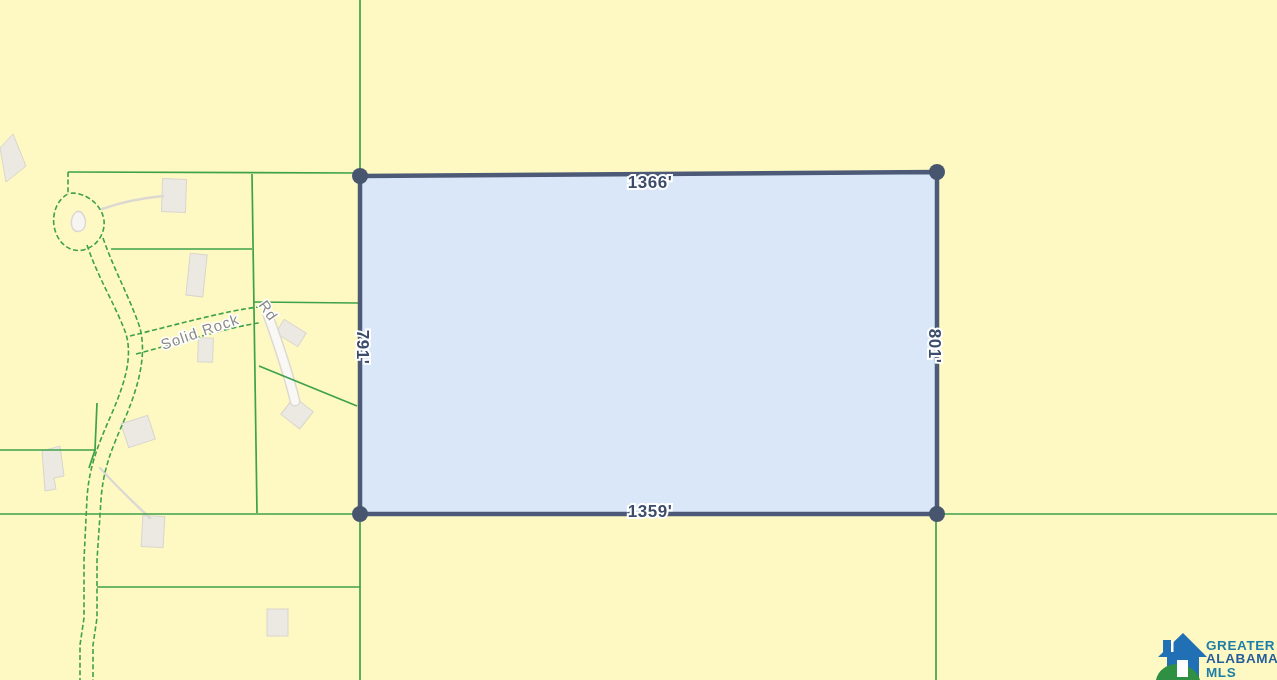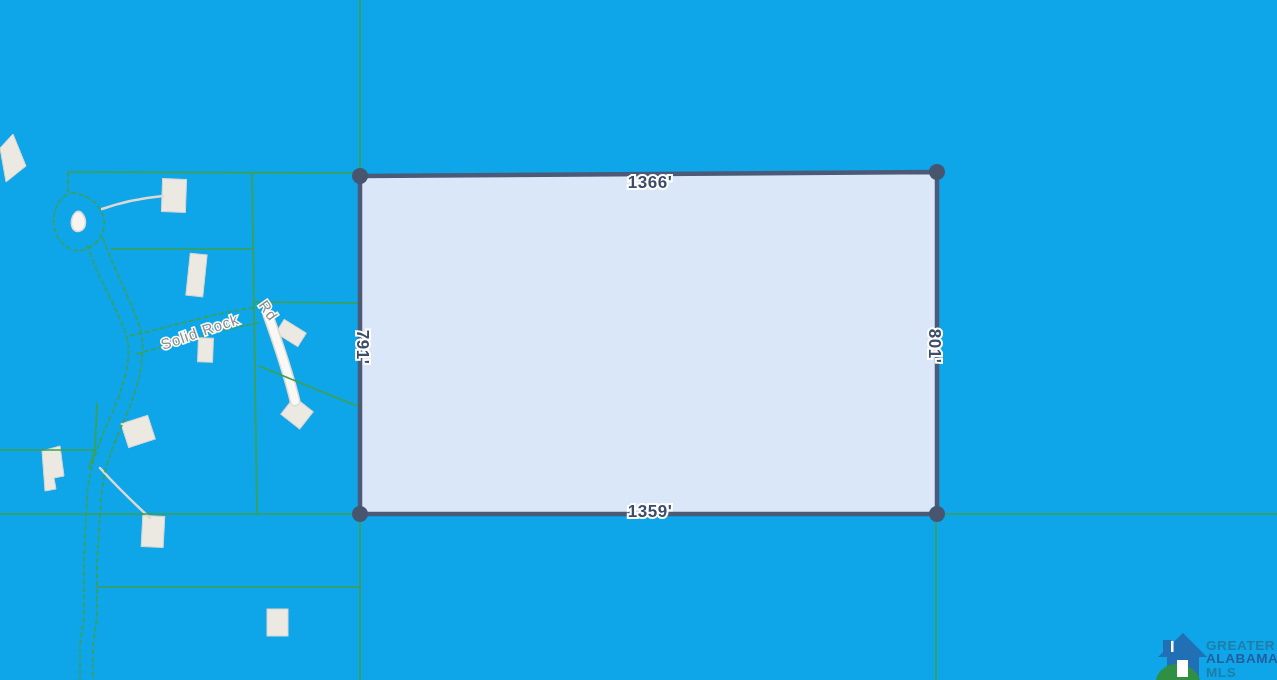--- a/index.html
+++ b/index.html
@@ -1,16 +1,16 @@
 <!DOCTYPE html>
 <html><head>
 <meta charset="utf-8">
 <style>
   html,body{margin:0;padding:0;background:#ffffff;}
-  .stage{position:relative;width:1277px;height:680px;overflow:hidden;background:#0ea5e9;
+  .stage{position:relative;width:1277px;height:680px;overflow:hidden;background:#fef9c3;
          font-family:"Liberation Sans", sans-serif;}
   svg{display:block;}
   .lotline{fill:none;stroke:#3ea14b;stroke-width:1.7;}
   .roadedge{fill:none;stroke:#3ea14b;stroke-width:1.6;stroke-dasharray:5 2.6;}
   .building{fill:#ece9e3;stroke:#d9d5cd;stroke-width:1;}
   .drive-outer{fill:none;stroke:#ddd9d2;stroke-linecap:round;}
   .drive-inner{fill:none;stroke:#f9f8f5;stroke-linecap:round;}
   .dim-label{font-family:"Liberation Sans",sans-serif;font-size:17px;font-weight:700;
              fill:#3c4c6b;stroke:#ffffff;stroke-width:4px;paint-order:stroke;
              text-anchor:middle;dominant-baseline:central;letter-spacing:0.5px;}

